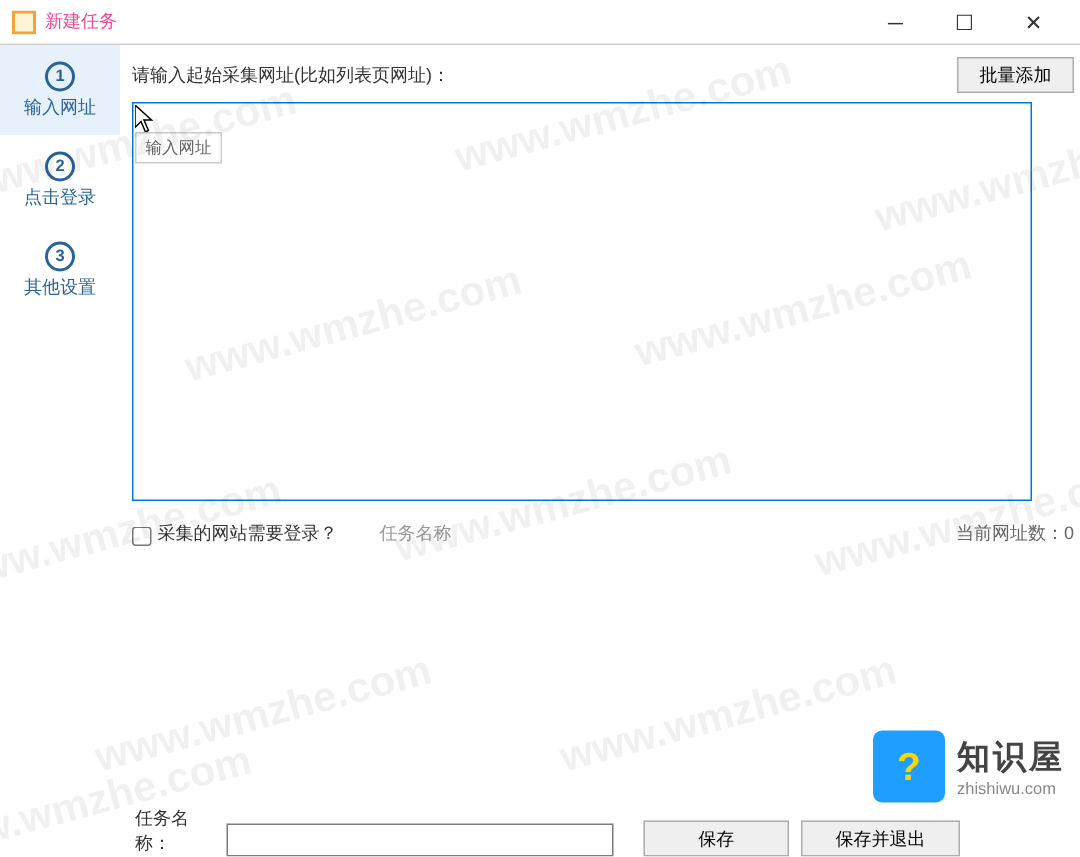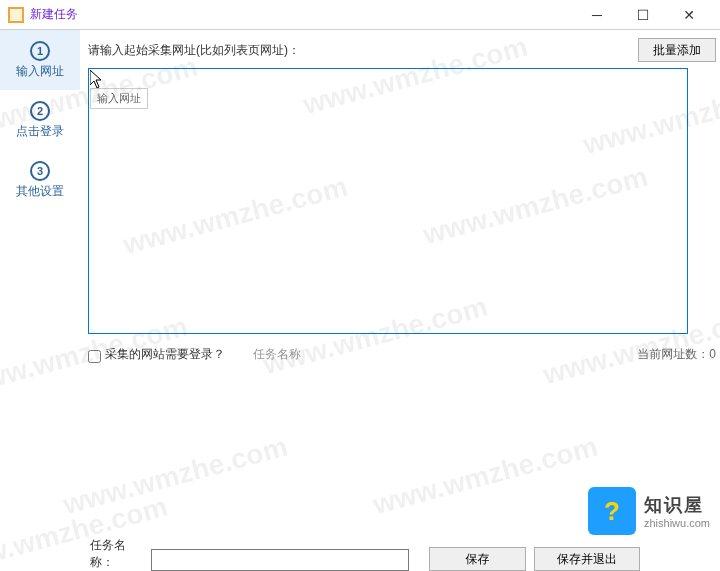--- a/index.html
+++ b/index.html
@@ -1,21 +1,21 @@
 <!DOCTYPE html>
 <html><head>
 <meta charset="utf-8">
 <style>
 * { box-sizing: border-box; margin: 0; padding: 0; font-family: "Microsoft YaHei", "SimSun", sans-serif; }
 body { width: 720px; height: 571px; background: #fff; overflow: hidden; position: relative; }
 
 
 .titlebar { height: 30px; border-bottom: 1px solid #d0d0d0; display: flex; align-items: center; padding: 0 8px; background: #fff; }
 .titlebar .app-icon { width: 16px; height: 16px; margin-right: 6px; }
-.titlebar .title { font-size: 12px; color: #6d28d9; flex: 1; }
+.titlebar .title { font-size: 12px; color: #ec4899; flex: 1; }
 .titlebar .winbtns { display: flex; gap: 0; }
 .titlebar .winbtn { width: 46px; height: 30px; display: flex; align-items: center; justify-content: center; font-size: 14px; color: #333; cursor: pointer; }
 
 .main { display: flex; height: 501px; }
 
 
 .sidebar { width: 80px; background: #fff; display: flex; flex-direction: column; border-right: 0; }
 .side-item { height: 60px; display: flex; flex-direction: column; align-items: center; justify-content: center; font-size: 12px; color: #2a6496; gap: 2px; cursor: pointer; }
 .side-item.active { background: #e6f1fb; }
 .side-circle { width: 20px; height: 20px; border: 2px solid #2a6496; border-radius: 50%; display: flex; align-items: center; justify-content: center; font-size: 11px; font-weight: bold; color: #2a6496; }
@@ -43,21 +43,21 @@
 .bottombar input[type=text] { width: 290px; height: 22px; border: 1px solid #7a7a7a; padding: 0 4px; font-size: 12px; }
 .bottombar .btns { margin-left: 12px; display: flex; gap: 8px; }
 .bottombar .btn { width: 97px; }
 
 
 .wm { position: absolute; font-size: 28px; font-weight: bold; color: rgba(0,0,0,0.06); transform: rotate(-15deg); pointer-events: none; white-space: nowrap; }
 
 .brand { position: absolute; right: 10px; bottom: 36px; display: flex; align-items: center; gap: 8px; pointer-events: none; }
 .brand .sq { width: 48px; height: 48px; background: #1e9fff; border-radius: 6px; display: flex; align-items: center; justify-content: center; color: #ffd500; font-size: 26px; font-weight: bold; }
 .brand .txt { display: flex; flex-direction: column; }
-.brand .txt .cn { font-size: 18px; color: #444; font-weight: 600; letter-spacing: 2px; }
+.brand .txt .cn { font-size: 22px; color: #444; font-weight: 600; letter-spacing: 2px; }
 .brand .txt .en { font-size: 11px; color: #888; }
 </style>
 </head>
 <body>
 
 <div class="titlebar">
   <svg class="app-icon" viewBox="0 0 16 16">
       <rect width="16" height="16" fill="#f2a33a"></rect>
       <rect x="2" y="2" width="12" height="12" fill="#fff3d6"></rect>
     </svg>

